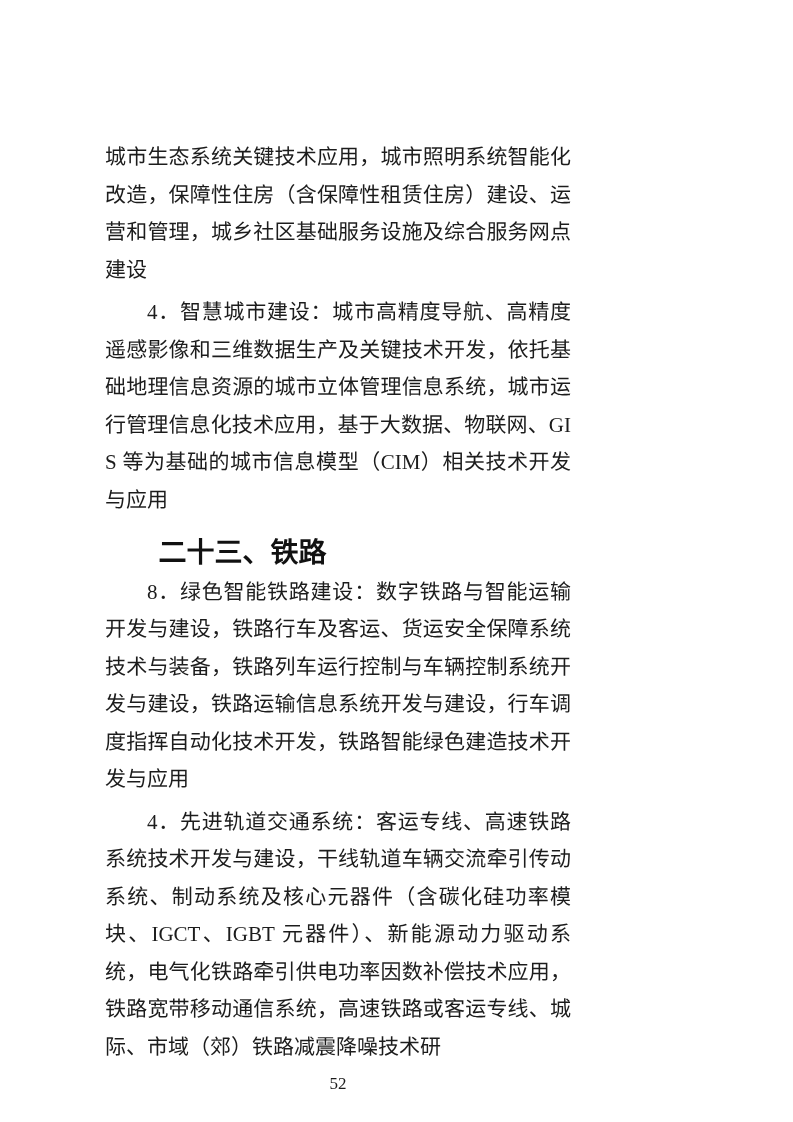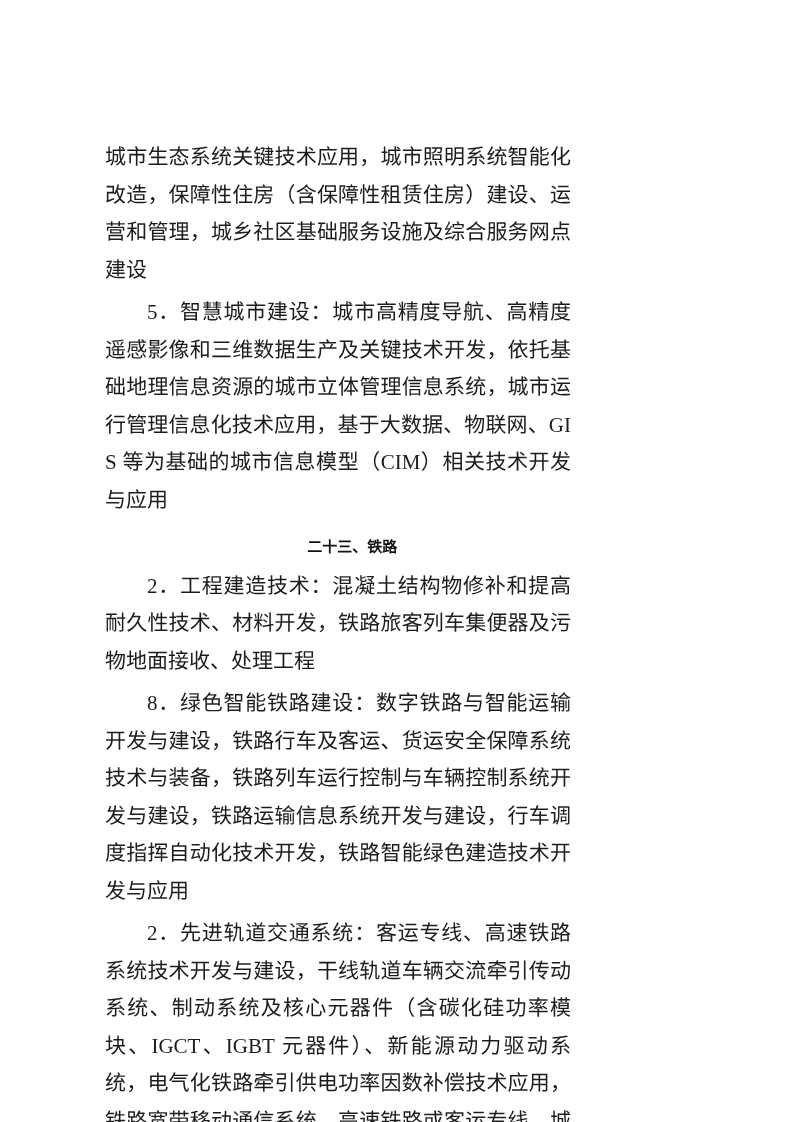--- a/index.html
+++ b/index.html
@@ -24,51 +24,49 @@
     line-height: 37.5px;
     text-align: justify;
     text-indent: 2em;
     letter-spacing: 0px;
     word-break: break-all;
   }
   .para.no-indent {
     text-indent: 0;
   }
   .heading {
-    margin: 9px 0 2px 0;
+    margin: 15px 0 2px 0;
     font-family: "Liberation Sans", "DejaVu Sans", sans-serif;
-    font-size: 15px;
+    font-size: 28px;
     font-weight: 700;
     line-height: 37.5px;
     text-indent: 1.91em;
     color: #111111;
-    text-align: center;
   }
   .page-footer {
     margin-top: 8px;
     font-family: "Liberation Serif", "DejaVu Serif", serif;
     font-size: 17px;
     line-height: 20px;
     text-align: center;
     color: #1c1c1c;
   }
 </style>
 </head>
 <body>
 
 <main class="page">
 
   <p class="para no-indent">城市生态系统关键技术应用，城市照明系统智能化改造，保障性住房（含保障性租赁住房）建设、运营和管理，城乡社区基础服务设施及综合服务网点建设</p>
 
-  <p class="para">5．智慧城市建设：城市高精度导航、高精度遥感影像和三维数据生产及关键技术开发，依托基础地理信息资源的城市立体管理信息系统，城市运行管理信息化技术应用，基于大数据、物联网、GIS 等为基础的城市信息模型（CIM）相关技术开发与应用</p>
+  <p class="para">4．智慧城市建设：城市高精度导航、高精度遥感影像和三维数据生产及关键技术开发，依托基础地理信息资源的城市立体管理信息系统，城市运行管理信息化技术应用，基于大数据、物联网、GIS 等为基础的城市信息模型（CIM）相关技术开发与应用</p>
 
   <h2 class="heading">二十三、铁路</h2>
 
 
-  <p class="para">2．工程建造技术：混凝土结构物修补和提高耐久性技术、材料开发，铁路旅客列车集便器及污物地面接收、处理工程</p>
 
   <p class="para">8．绿色智能铁路建设：数字铁路与智能运输开发与建设，铁路行车及客运、货运安全保障系统技术与装备，铁路列车运行控制与车辆控制系统开发与建设，铁路运输信息系统开发与建设，行车调度指挥自动化技术开发，铁路智能绿色建造技术开发与应用</p>
 
-  <p class="para">2．先进轨道交通系统：客运专线、高速铁路系统技术开发与建设，干线轨道车辆交流牵引传动系统、制动系统及核心元器件（含碳化硅功率模块、IGCT、IGBT 元器件）、新能源动力驱动系统，电气化铁路牵引供电功率因数补偿技术应用，铁路宽带移动通信系统，高速铁路或客运专线、城际、市域（郊）铁路减震降噪技术研</p>
+  <p class="para">4．先进轨道交通系统：客运专线、高速铁路系统技术开发与建设，干线轨道车辆交流牵引传动系统、制动系统及核心元器件（含碳化硅功率模块、IGCT、IGBT 元器件）、新能源动力驱动系统，电气化铁路牵引供电功率因数补偿技术应用，铁路宽带移动通信系统，高速铁路或客运专线、城际、市域（郊）铁路减震降噪技术研</p>
 
   <div class="page-footer">52</div>
 
 </main>
 
 </body></html>

